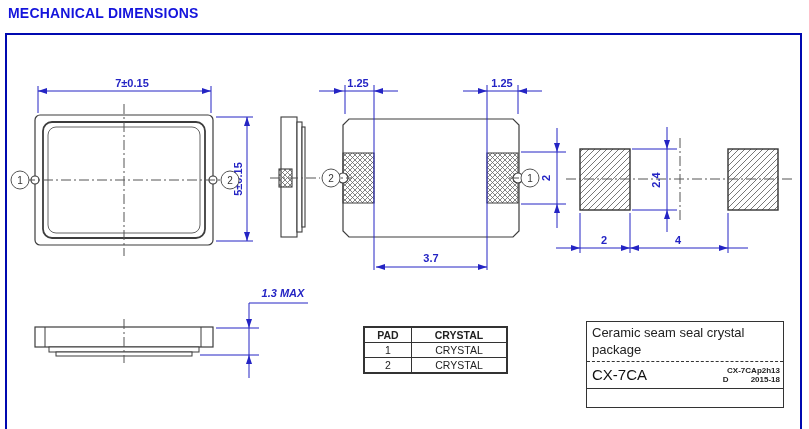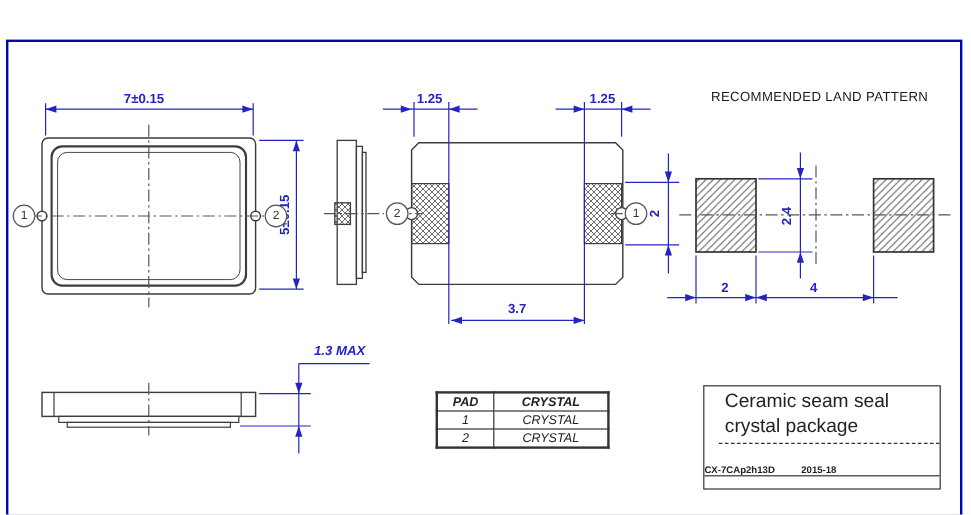--- a/index.html
+++ b/index.html
@@ -8,43 +8,44 @@
   .page-title{position:absolute;left:8px;top:5px;font-size:14px;font-weight:bold;color:#1414dc;letter-spacing:0.2px;}
   .frame{position:absolute;left:5px;top:33px;width:793px;height:394px;border:2px solid #0009b0;border-bottom-width:2px;}
   svg.draw{position:absolute;left:0;top:0;}
   .lbl{position:absolute;transform:translate(-50%,-50%);white-space:nowrap;font-size:11px;}
   .lbl.v{transform:translate(-50%,-50%) rotate(-90deg);}
   .dimtxt{color:#2424c4;font-weight:bold;}
   .sect{color:#1a1a1a;font-size:11px;letter-spacing:0.3px;}
   .padnum{position:absolute;transform:translate(-50%,-50%);width:17px;height:17px;border:1px solid #555;
           border-radius:50%;background:#fff;font-size:10px;color:#333;display:flex;align-items:center;justify-content:center;}
   
-  .padtable{position:absolute;left:363px;top:326px;border-collapse:collapse;font-size:10.5px;font-style:italic;}
+  .padtable{position:absolute;left:363px;top:326px;border-collapse:collapse;font-size:10.5px;}
   .padtable th,.padtable td{border:1px solid #333;text-align:center;padding:0;height:14px;}
   .padtable{border:2px solid #333;}
   .padtable th{font-weight:bold;}
   .col-pad{width:46px;}
   .col-fn{width:94px;}
   
   .tblock{position:absolute;left:586px;top:321px;width:198px;height:87px;border:1.5px solid #333;
           box-sizing:border-box;display:flex;flex-direction:column;background:#fff;}
-  .tb-desc{border-bottom:1px dashed #333;padding:3px 5px 2px 5px;font-size:16px;line-height:1.3;flex:0 0 33px;margin-left:12px;}
+  .tb-desc{border-bottom:1px dashed #333;padding:3px 5px 2px 5px;font-size:13px;line-height:1.3;flex:0 0 33px;}
   .tb-mid{border-bottom:1px solid #333;flex:0 0 26px;display:flex;align-items:stretch;justify-content:space-between;}
   .tb-part{font-size:15px;padding:4px 0 0 5px;color:#111;}
-  .tb-rev{display:flex;justify-content:center;align-items:flex-end;padding:1px 3px 0 0;font-size:8px;font-weight:bold;color:#222;}
+  .tb-rev{display:flex;flex-direction:column;justify-content:center;align-items:flex-end;padding:1px 3px 0 0;font-size:8px;font-weight:bold;color:#222;}
   .tb-rev .revrow{display:flex;gap:22px;}
   .tb-bottom{flex:1;display:flex;align-items:center;font-size:11px;gap:0;}
   .tb-scale{margin-left:8px;}
   .tb-unit{margin-left:14px;}
 </style>
 </head>
 <body>
 
 <div class="screen">
 
+  <div class="page-title">MECHANICAL DIMENSIONS</div>
   <div class="frame"></div>
 
   <svg class="draw" width="809" height="429" viewBox="0 0 809 429">
     <defs>
       <pattern id="xh" width="5" height="5" patternUnits="userSpaceOnUse">
         <path d="M0,5 L5,0 M0,0 L5,5" stroke="#666" stroke-width="0.8"></path>
       </pattern>
       <pattern id="dh" width="6" height="6" patternUnits="userSpaceOnUse">
         <path d="M0,6 L6,0 M-1.5,1.5 L1.5,-1.5 M4.5,7.5 L7.5,4.5" stroke="#555" stroke-width="0.8"></path>
       </pattern>
@@ -155,31 +156,30 @@
         <polygon points="667,210 664,219 670,219"></polygon>
       <polygon points="580,248 571,245 571,251"></polygon>
         <polygon points="630,248 639,245 639,251"></polygon>
       <polygon points="630,248 621,245 621,251"></polygon>
         <polygon points="728,248 719,245 719,251"></polygon>
       <polygon points="249,328 246,319 252,319"></polygon>
         <polygon points="249,355 246,364 252,364"></polygon>
     </g>
   </svg>
 
-  <span class="lbl dimtxt" style="left:120px;top:83px;">7±0.15</span>
+  <span class="lbl dimtxt" style="left:132px;top:83px;">7±0.15</span>
   <span class="lbl v dimtxt" style="left:238px;top:179px;">5±0.15</span>
   <span class="lbl dimtxt" style="left:358px;top:83px;">1.25</span>
   <span class="lbl dimtxt" style="left:502px;top:83px;">1.25</span>
   <span class="lbl dimtxt" style="left:431px;top:258px;">3.7</span>
   <span class="lbl v dimtxt" style="left:546px;top:178px;">2</span>
   <span class="lbl v dimtxt" style="left:656px;top:180px;">2.4</span>
   <span class="lbl dimtxt" style="left:604px;top:240px;">2</span>
   <span class="lbl dimtxt" style="left:678px;top:240px;">4</span>
   <span class="lbl dimtxt" style="left:283px;top:293px;font-style:italic;">1.3 MAX</span>
-  <span class="lbl sect" style="left:683px;top:81px;">RECOMMENDED LAND PATTERN</span>
 
   <span class="padnum" style="left:20px;top:180px;">1</span>
   <span class="padnum" style="left:230px;top:180px;">2</span>
   <span class="padnum" style="left:331px;top:178px;">2</span>
   <span class="padnum" style="left:530px;top:178px;">1</span>
 
   <table class="padtable">
     <tbody>
         <tr>
       <th class="col-pad">PAD</th>
@@ -194,20 +194,21 @@
       <td>CRYSTAL</td>
     </tr>
   </tbody>
     </table>
 
   <div class="tblock">
     <div class="tb-desc">
       <div>Ceramic seam seal crystal package</div>
     </div>
     <div class="tb-mid">
+      <div class="tb-part">CX-7CA</div>
       <div class="tb-rev">
         <div>CX-7CAp2h13</div>
         <div class="revrow">
           <span>D</span>
           <span>2015-18</span>
         </div>
       </div>
     </div>
   </div>
 

